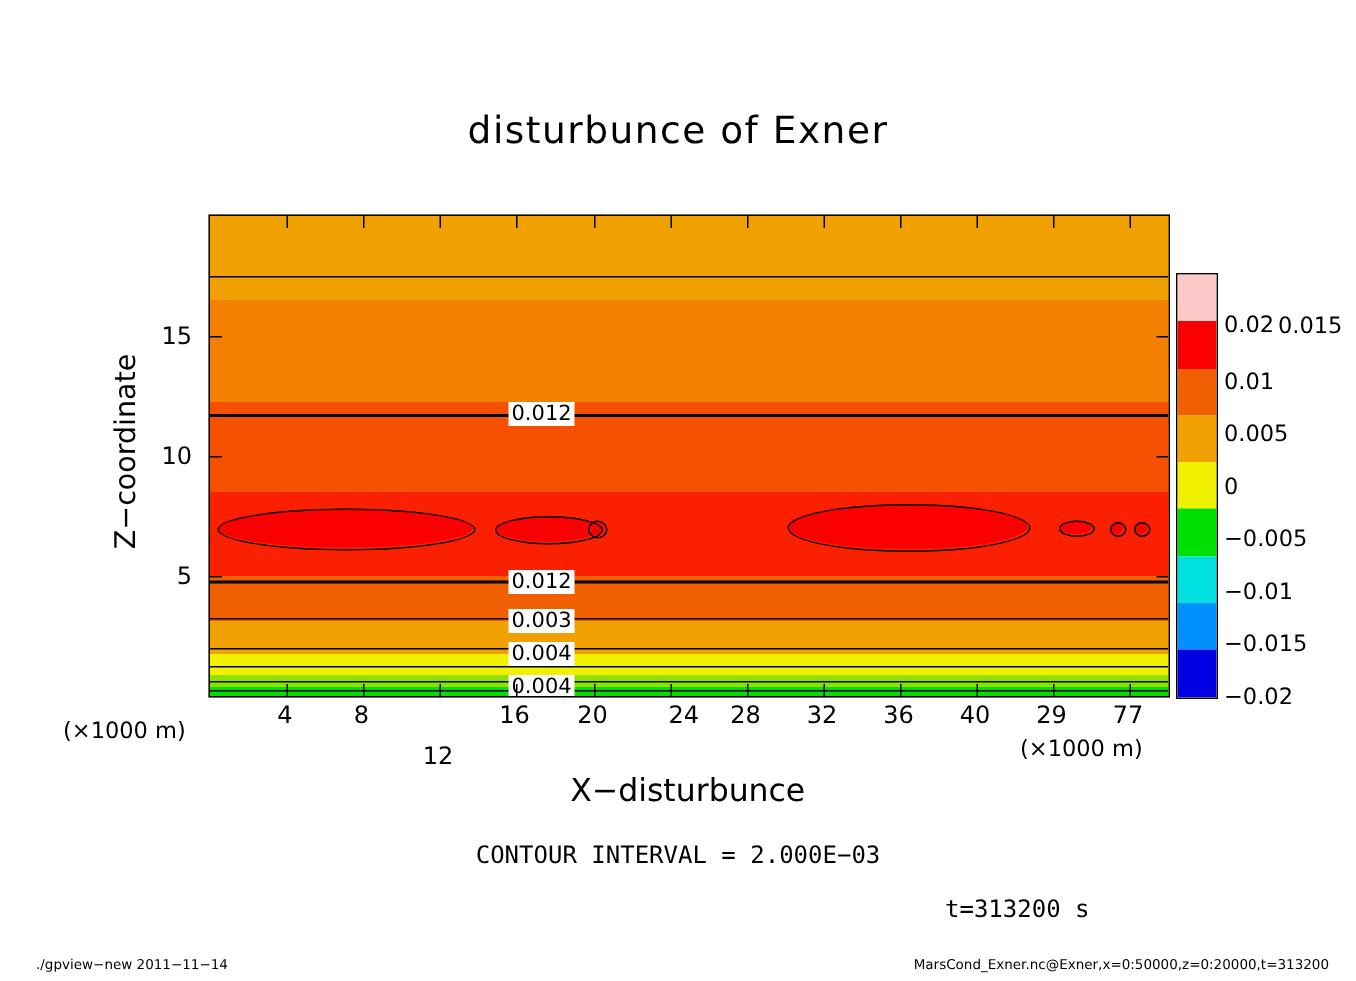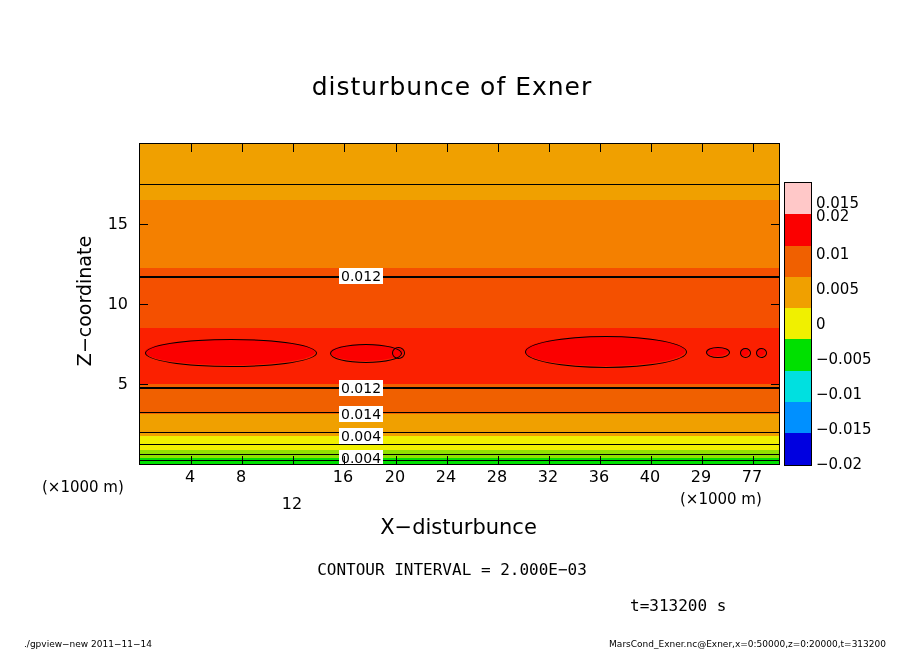--- a/index.html
+++ b/index.html
@@ -105,21 +105,21 @@
     <div style="position:absolute;left:190px;top:200px;width:70px;height:17px;border:1px solid #000;border-radius:50%;"></div>
     <div style="position:absolute;left:252px;top:203px;width:11px;height:10px;border:1px solid #000;border-radius:50%;"></div>
     <div style="position:absolute;left:385px;top:192px;width:160px;height:30px;border:1px solid #000;border-radius:50%;"></div>
     <div style="position:absolute;left:566px;top:203px;width:22px;height:9px;border:1px solid #000;border-radius:50%;"></div>
     <div style="position:absolute;left:600px;top:204px;width:9px;height:8px;border:1px solid #000;border-radius:50%;"></div>
     <div style="position:absolute;left:616px;top:204px;width:9px;height:8px;border:1px solid #000;border-radius:50%;"></div>
   </div>
 
   <div class="clabel" style="left:199px;top:124px;">0.012</div>
   <div class="clabel" style="left:199px;top:236px;">0.012</div>
-  <div class="clabel" style="left:199px;top:262px;">0.014</div>
+  <div class="clabel" style="left:199px;top:262px;">0.003</div>
   <div class="clabel" style="left:199px;top:284px;">0.004</div>
   <div class="clabel" style="left:199px;top:306px;">0.004</div>
 
   <div>
     <div class="xtick" style="left:51px;top:312px;"></div>
     <div class="xtick" style="left:102px;top:312px;"></div>
     <div class="xtick" style="left:153px;top:312px;"></div>
     <div class="xtick" style="left:204px;top:312px;"></div>
     <div class="xtick" style="left:256px;top:312px;"></div>
     <div class="xtick" style="left:307px;top:312px;"></div>
@@ -154,21 +154,21 @@
     <div class="ytickright" style="top:80px;"></div>
   </div>
 </div>
 
 <div>
   <div class="abs xlabel" style="left:170px;top:467px;">4</div>
   <div class="abs xlabel" style="left:221px;top:467px;">8</div>
   <div class="abs xlabel" style="left:272px;top:494px;">12</div>
   <div class="abs xlabel" style="left:323px;top:467px;">16</div>
   <div class="abs xlabel" style="left:375px;top:467px;">20</div>
-  <div class="abs xlabel" style="left:426px;top:467px;">24</div>
+  <div class="abs xlabel" style="left:426px;top:467px;text-align:right;">24</div>
   <div class="abs xlabel" style="left:477px;top:467px;">28</div>
   <div class="abs xlabel" style="left:528px;top:467px;">32</div>
   <div class="abs xlabel" style="left:579px;top:467px;">36</div>
   <div class="abs xlabel" style="left:630px;top:467px;">40</div>
   <div class="abs xlabel" style="left:681px;top:467px;">29</div>
   <div class="abs xlabel" style="left:732px;top:467px;">77</div>
 </div>
 
 <div>
   <div class="abs ylabel" style="left:88px;top:374px;">5</div>
@@ -193,21 +193,21 @@
   <div class="cbcell" style="height:31.3px;background:#f0a000;"></div>
   <div class="cbcell" style="height:31.3px;background:#f0f000;"></div>
   <div class="cbcell" style="height:31.3px;background:#00e000;"></div>
   <div class="cbcell" style="height:31.3px;background:#00e0e0;"></div>
   <div class="cbcell" style="height:31.3px;background:#0090ff;"></div>
   <div class="cbcell" style="height:31.3px;background:#0000e0;"></div>
   <div class="cbcell" style="height:31.4px;background:#7000a0;"></div>
 </div>
 <div>
   <div class="abs cblabel" style="top:175px;margin-top:32px;">0.02</div>
-  <div class="abs cblabel" style="top:194px;">0.015</div>
+  <div class="abs cblabel" style="top:208px;margin-left:36px;">0.015</div>
   <div class="abs cblabel" style="top:245px;">0.01</div>
   <div class="abs cblabel" style="top:280px;">0.005</div>
   <div class="abs cblabel" style="top:315px;">0</div>
   <div class="abs cblabel" style="top:350px;">−0.005</div>
   <div class="abs cblabel" style="top:385px;">−0.01</div>
   <div class="abs cblabel" style="top:420px;text-align:center;">−0.015</div>
   <div class="abs cblabel" style="top:455px;">−0.02</div>
 </div>
 
 </body></html>

